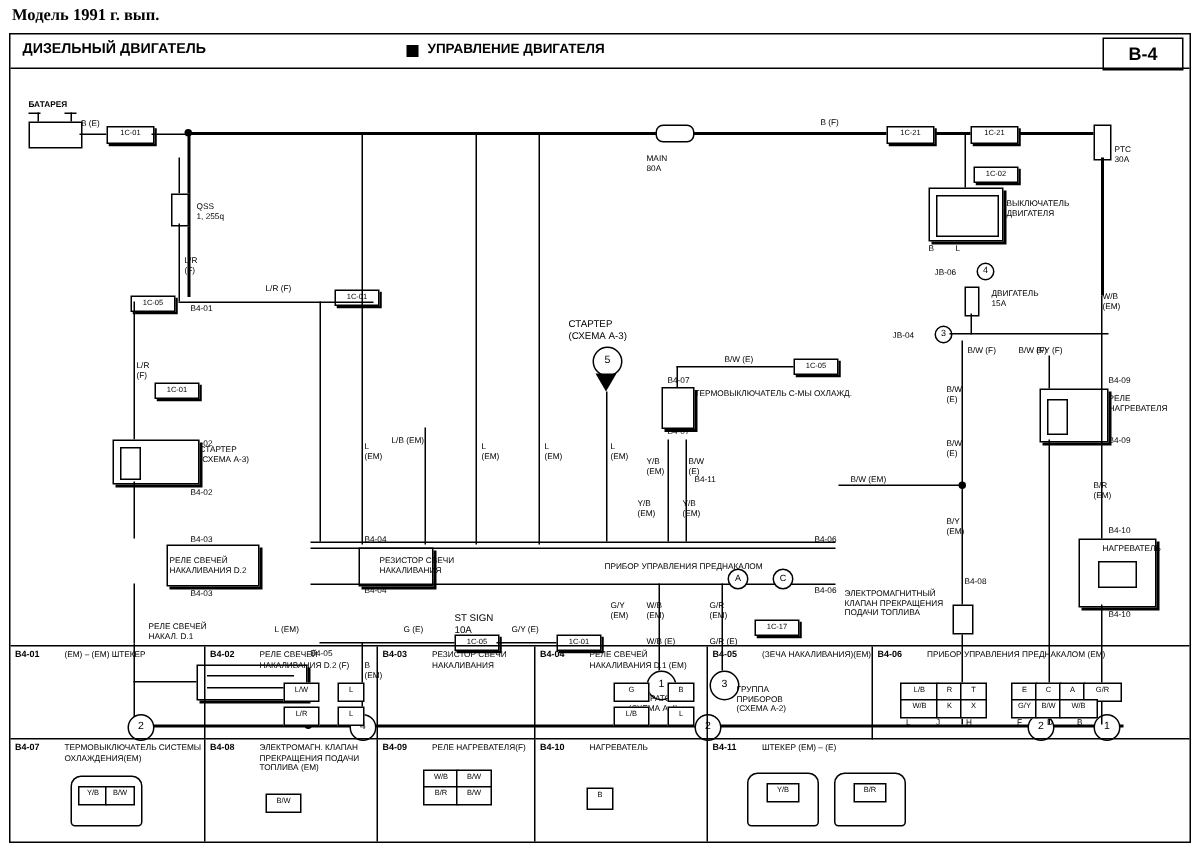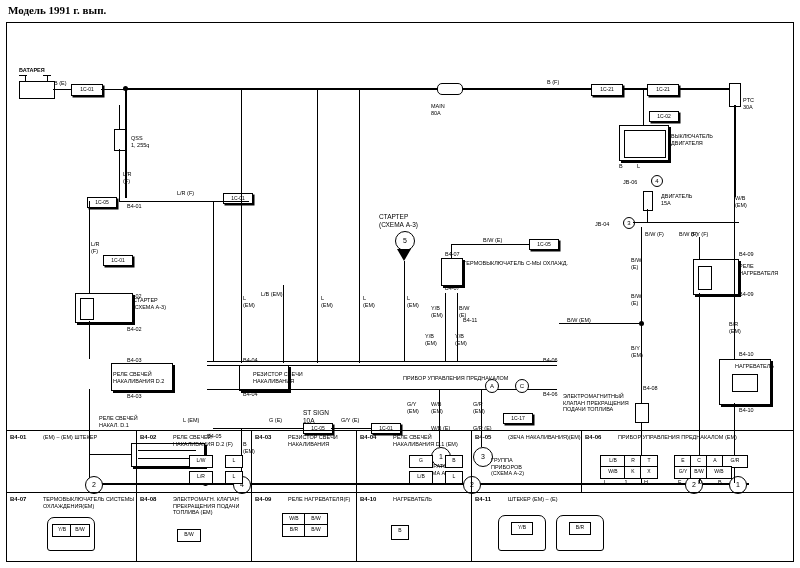--- a/index.html
+++ b/index.html
@@ -50,20 +50,26 @@
 </style>
 </head>
 <body>
 
 <div id="root">
 
   <div class="ttl">Модель 1991 г. вып.</div>
 
   <div class="frame">
 
+    <div class="hdr">
+      <div class="h1">ДИЗЕЛЬНЫЙ ДВИГАТЕЛЬ</div>
+      <div class="sq"></div>
+      <div class="h2">УПРАВЛЕНИЕ ДВИГАТЕЛЯ</div>
+      <div class="pg">B-4</div>
+    </div>
 
     <div class="canvas">
 
       <div class="lbl b" style="left:12px;top:22px;">БАТАРЕЯ</div>
       <div style="position:absolute;left:12px;top:36px;width:34px;height:16px;border:1px solid #000;"></div>
       <div class="v" style="left:18px;top:30px;height:6px;"></div>
       <div class="v" style="left:40px;top:30px;height:6px;"></div>
       <div class="h" style="left:12px;top:30px;width:8px;"></div>
       <div class="h" style="left:36px;top:30px;width:8px;"></div>
       <div class="h" style="left:46px;top:44px;width:18px;"></div>

